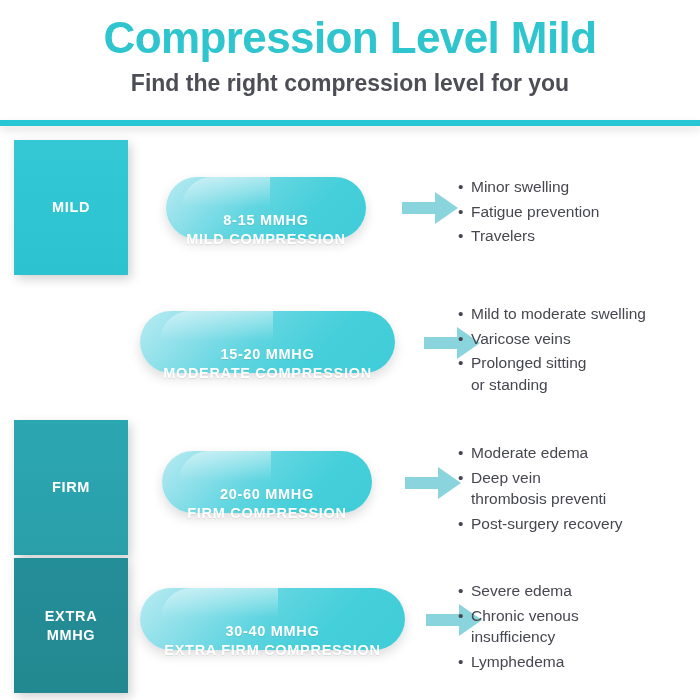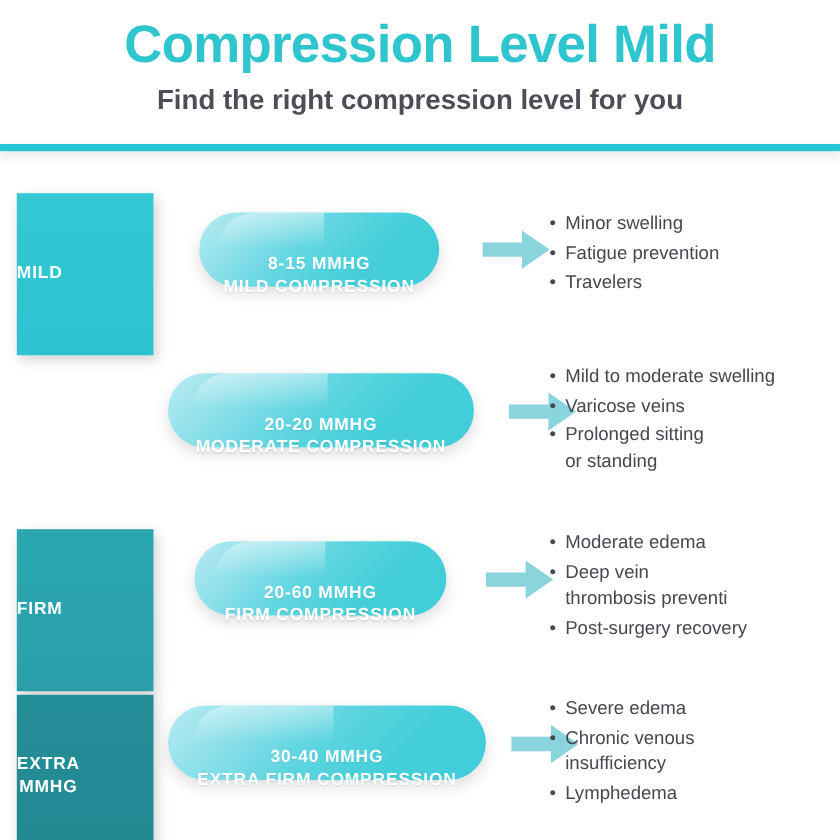--- a/index.html
+++ b/index.html
@@ -60,23 +60,22 @@
   .row-4 { top: 552px; }
 
   
   .level-block {
     position: absolute;
     left: 14px;
     width: 114px;
     height: 135px;
     display: flex;
     align-items: center;
-    justify-content: flex-start;
+    justify-content: center;
     box-shadow: 3px 4px 10px rgba(0,0,0,0.18);
-    margin-top: 21px;
   }
   .row-1 .level-block { top: 6px;  background: linear-gradient(180deg,#33c8d4 0%,#2cc2cf 100%); }
   .row-2 .level-block { top: 4px;  background: linear-gradient(180deg,#2fb9c4 0%,#2eb2bd 100%); }
   .row-3 .level-block { top: 6px;  background: linear-gradient(180deg,#2ba7b2 0%,#2a9fa9 100%); }
   .row-4 .level-block { top: 6px;  background: linear-gradient(180deg,#248e98 0%,#238890 100%); }
 
   .level-label {
     color: #ffffff;
     font-size: 14.5px;
     font-weight: 700;
@@ -196,21 +195,21 @@
     </div>
     <div class="bullets">
       <div class="bullet">Minor swelling</div>
       <div class="bullet">Fatigue prevention</div>
       <div class="bullet">Travelers</div>
     </div>
   </div>
 
   <div class="row row-2">
     <div class="pill">
-      <span class="pill-text">20-20 MMHG
+      <span class="pill-text">15-20 MMHG
 MODERATE COMPRESSION</span>
     </div>
     <div class="arrow">
       <svg viewBox="0 0 56 34" xmlns="http://www.w3.org/2000/svg" aria-hidden="true">
         <path d="M0 11 H33 V1 L56 17 L33 33 V23 H0 Z" fill="#8ad4dd"></path>
       </svg>
     </div>
     <div class="bullets">
       <div class="bullet">Mild to moderate swelling</div>
       <div class="bullet">Varicose veins</div>

